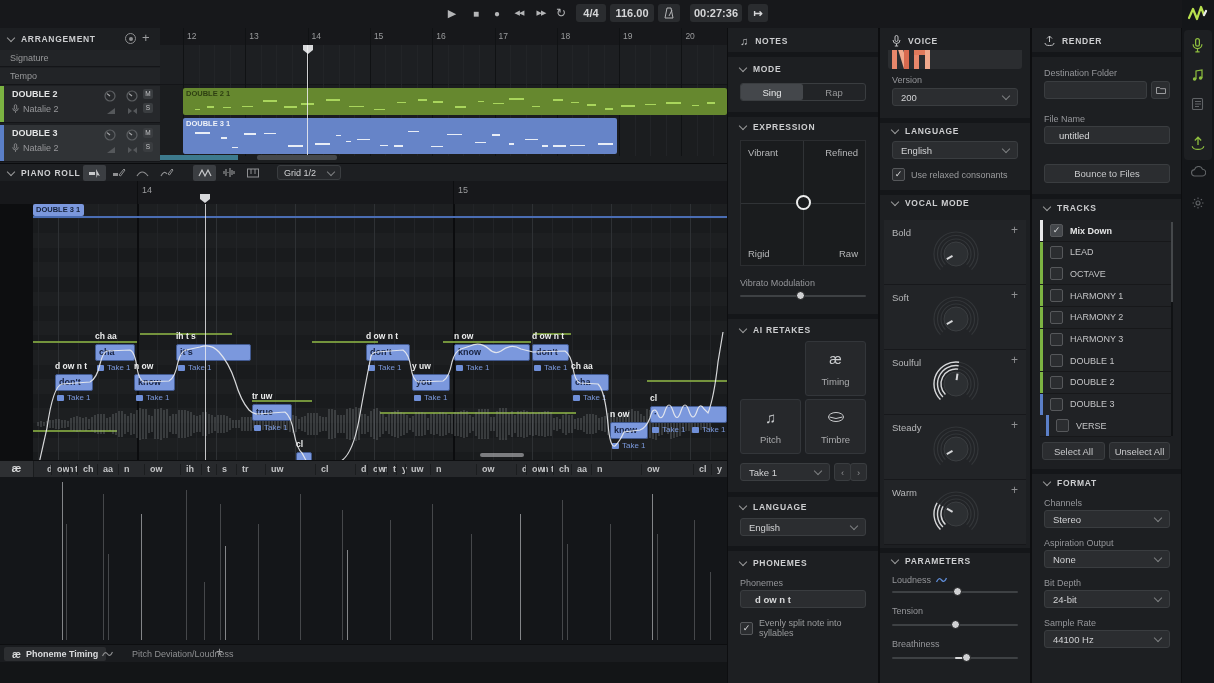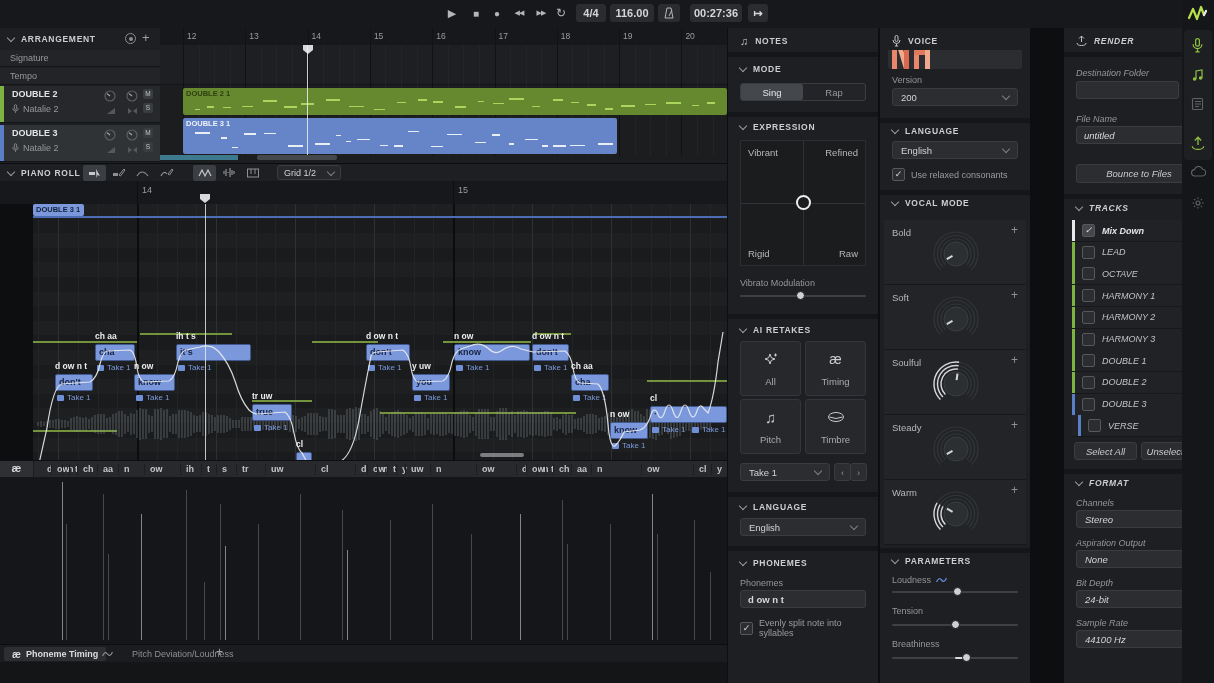--- a/index.html
+++ b/index.html
@@ -9,21 +9,21 @@
   .panel{position:absolute;background:#1d1f22;}
   .sec{font-size:8.5px;font-weight:bold;letter-spacing:.7px;color:#cdced0;}
   .lbl{font-size:9px;color:#95969a;}
   .chev{width:5px;height:5px;border-left:1.5px solid #9a9b9c;border-bottom:1.5px solid #9a9b9c;
         transform:rotate(-45deg);display:inline-block;margin-right:7px;margin-bottom:2px;}
   .secrow{position:absolute;display:flex;align-items:center;}
   .select{position:absolute;height:18px;background:#2b2d30;border:1px solid #3a3d40;border-radius:3px;
           display:flex;align-items:center;justify-content:space-between;padding:0 8px;font-size:9.5px;color:#d2d3d5;box-sizing:border-box;}
   .ddchev{width:5px;height:5px;border-left:1.5px solid #7e8082;border-bottom:1.5px solid #7e8082;transform:rotate(-45deg);margin-top:-2px;}
   .input{position:absolute;height:18px;background:#2b2d30;border:1px solid #3a3d40;border-radius:3px;
-         display:flex;align-items:center;padding:0 7px;font-size:9.5px;color:#d8d9da;box-sizing:border-box;}
+         display:flex;align-items:center;padding:0 14px;font-size:9.5px;color:#d8d9da;box-sizing:border-box;}
   .btn{position:absolute;background:#2b2d30;border:1px solid #3a3d40;border-radius:3px;color:#c9cacc;
        font-size:9.5px;display:flex;align-items:center;justify-content:center;box-sizing:border-box;}
   .cb{width:11px;height:11px;border:1px solid #56585b;border-radius:2px;background:#2b2d30;color:#dadbdc;
       font-size:9px;line-height:10px;text-align:center;flex:0 0 auto;}
   .cbrow{position:absolute;display:flex;align-items:center;gap:6px;font-size:9px;color:#9b9c9e;}
   .divider{position:absolute;left:0;right:0;height:5px;background:#141619;}
   .slider{position:absolute;height:12px;}
   .slider .tr{position:absolute;left:0;right:0;top:5px;height:2px;background:#3e4144;border-radius:1px;}
   .slider .fl{position:absolute;top:5px;height:2px;background:#d8d9db;border-radius:1px;}
   .slider .hd{position:absolute;top:1px;width:9px;height:9px;border-radius:50%;background:#cfd0d2;border:1px solid #17181a;box-sizing:border-box;}
@@ -829,29 +829,20 @@
     <div class="abs lbl" style="left:12px;top:250px;">Vibrato Modulation</div>
     <div class="slider" style="left:12px;top:262px;width:126px;">
         <div class="tr"></div>
         <div class="hd" style="left:56.16px"></div>
       </div>
     <div class="divider" style="top:286px;"></div>
     <div class="secrow" style="left:12px;top:297px;">
       <span class="chev"></span>
         <span class="sec">AI RETAKES</span>
     </div>
-    <div class="card" style="left:12px;top:313px;width:61px;height:55px;">
-      <span class="ic">
-        <svg width="16" height="16" viewBox="0 0 16 16">
-            <path d="M7 3 L8.3 6.7 L12 8 L8.3 9.3 L7 13 L5.7 9.3 L2 8 L5.7 6.7 Z" fill="none" stroke="#caccce" stroke-width="1"></path>
-            <path d="M12.5 2.5 v3 M11 4 h3" stroke="#caccce" stroke-width="1"></path>
-          </svg>
-      </span>
-      <span class="cl">All</span>
-    </div>
     <div class="card" style="left:77px;top:313px;width:61px;height:55px;">
       <span class="ic" style="font-size:14px;">æ</span>
       <span class="cl">Timing</span>
     </div>
     <div class="card" style="left:12px;top:371px;width:61px;height:55px;">
       <span class="ic">♫</span>
       <span class="cl">Pitch</span>
     </div>
     <div class="card" style="left:77px;top:371px;width:61px;height:55px;">
       <span class="ic">
@@ -1029,21 +1020,21 @@
         <div class="hd" style="left:58.5px"></div>
       </div>
     <div class="abs lbl" style="left:12px;top:611px;">Breathiness</div>
     <div class="slider" style="left:12px;top:624px;width:126px;">
         <div class="tr"></div>
         <div class="fl" style="left:50%;width:10%"></div>
         <div class="hd" style="left:70.2px"></div>
       </div>
   </div>
 
-  <div class="panel" id="render-panel" style="left:1064px;top:28px;width:149px;height:655px;font-style:italic;">
+  <div class="panel" id="render-panel" style="left:1032px;top:28px;width:149px;height:655px;">
     <div class="secrow" style="left:12px;top:7px;gap:7px;">
       <span>
         <svg width="11" height="11" viewBox="0 0 11 11">
             <path d="M5.5 1 V7 M3 3.5 L5.5 1 L8 3.5 M1 8 a4.5 2.5 0 0 0 9 0" fill="none" stroke="#c0c1c3" stroke-width="1"></path>
           </svg>
       </span>
       <span class="sec">RENDER</span>
     </div>
     <div class="divider" style="top:24px;"></div>
     <div class="abs lbl" style="left:12px;top:40px;">Destination Folder</div>

